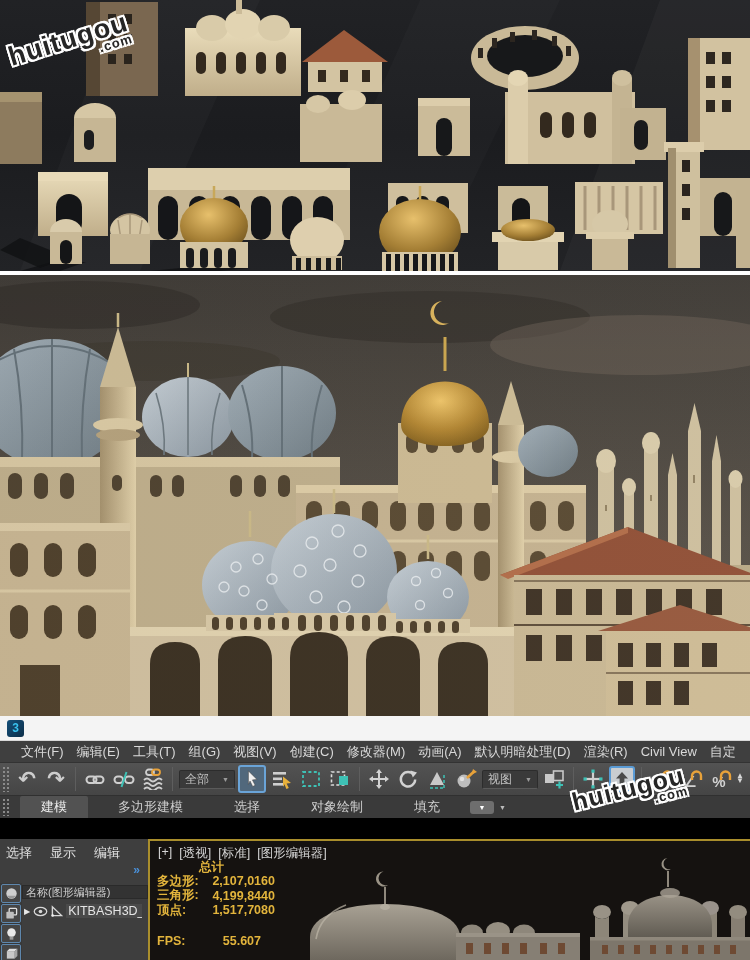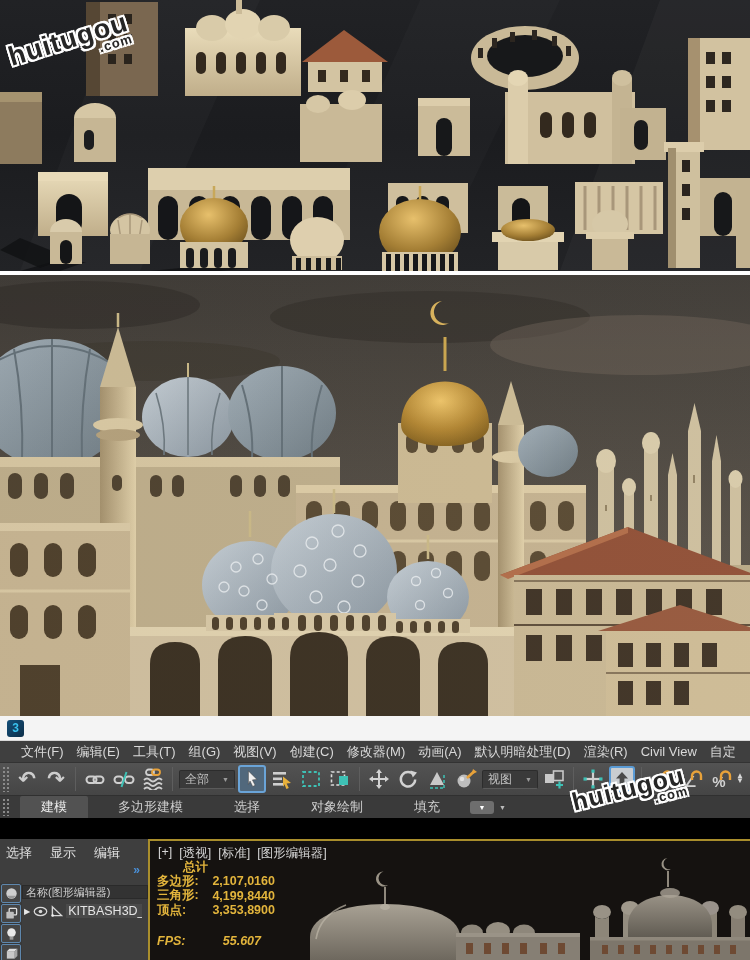--- a/index.html
+++ b/index.html
@@ -95,22 +95,22 @@
   
   #viewport{position:relative;width:602px;height:121px;background:#151210;
             border-top:2px solid #a98e2c;border-left:2px solid #a98e2c;overflow:hidden;}
   #vpmenus{position:absolute;left:8px;top:4px;display:flex;gap:7px;z-index:5;}
   .vpmenu{font-size:12.5px;color:#d6d6d6;white-space:nowrap;}
   #stats{position:absolute;left:7px;top:19px;z-index:5;color:#e2b43c;font-size:12.5px;font-weight:bold;}
   .srow{display:flex;height:14.5px;align-items:center;}
   .slbl{width:49px;}
   .sval{width:62px;text-align:right;}
   .ssel{width:20px;}
-  .stotal{margin-left:26px;height:14px;}
-  #fpsrow{margin-top:16px;display:flex;font-style:italic;}
+  .stotal{margin-left:42px;height:14px;}
+  #fpsrow{margin-top:16px;display:flex;}
   #fpsrow .slbl{width:42px;}
   #claysvg{position:absolute;left:0;top:0;z-index:1;}
 </style>
 </head>
 <body>
 
 <div id="root">
 
   <section id="promo">
     <svg width="750" height="271" viewBox="0 0 750 271">
@@ -891,21 +891,21 @@
           <span class="sval">2,107,016</span>
           <span class="ssel">0</span>
         </div>
         <div class="srow">
           <span class="slbl">三角形:</span>
           <span class="sval">4,199,844</span>
           <span class="ssel">0</span>
         </div>
         <div class="srow">
           <span class="slbl">顶点:</span>
-          <span class="sval">3,353,890</span>
+          <span class="sval">1,517,708</span>
           <span class="ssel">0</span>
         </div>
         <div id="fpsrow">
           <span class="slbl">FPS:</span>
           <span class="sval">55.607</span>
         </div>
       </div>
     </div>
   </div>
 

